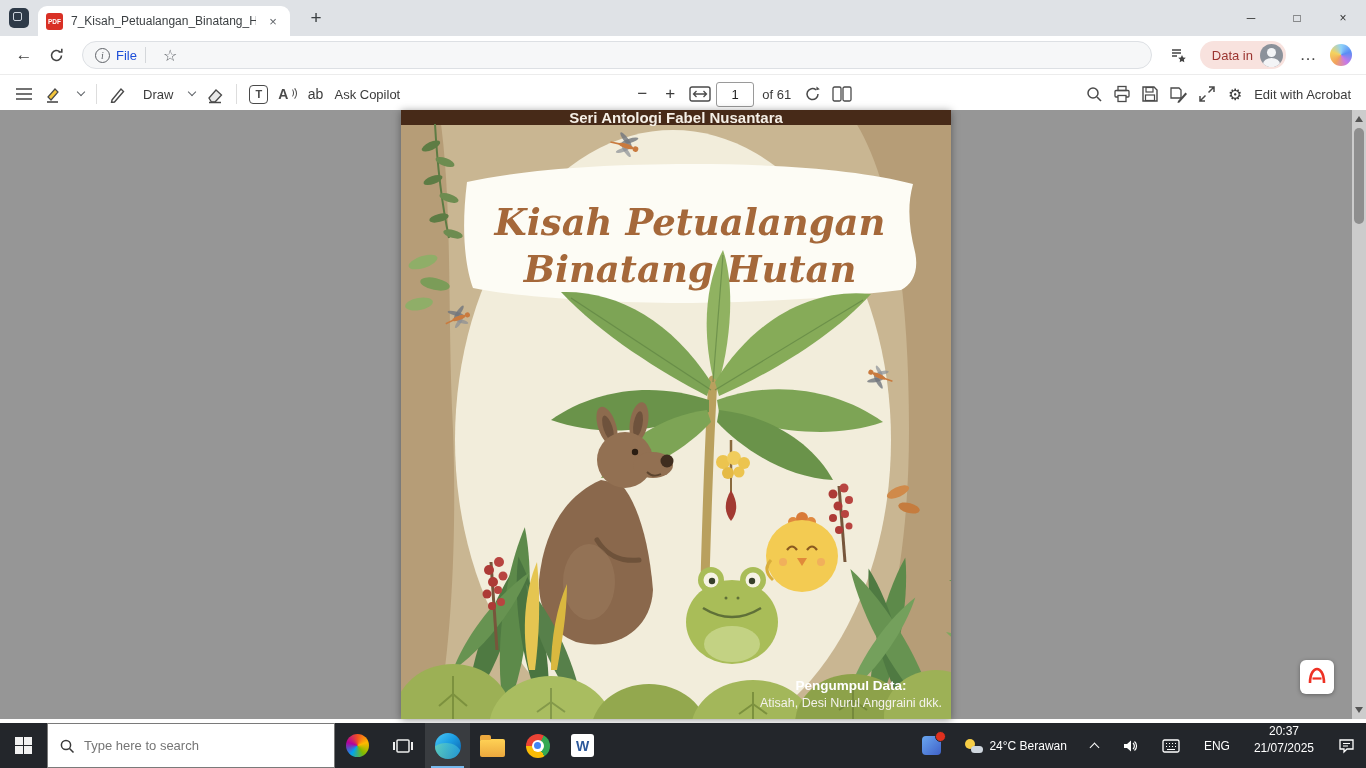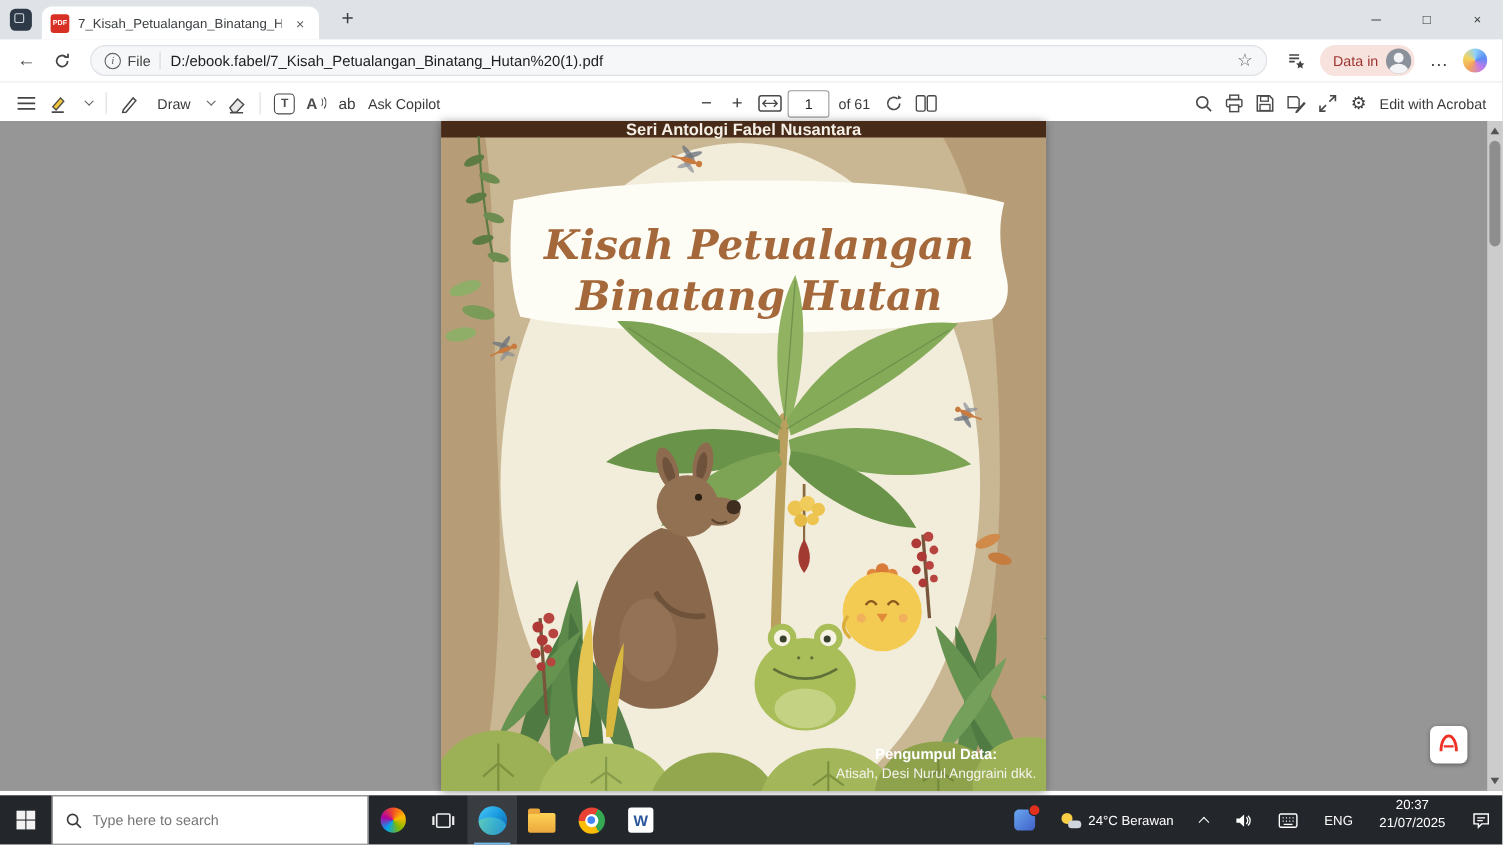--- a/index.html
+++ b/index.html
@@ -16,21 +16,21 @@
   .tab-close { font-size:13px; color:#5f6368; width:18px; height:18px; display:flex; align-items:center; justify-content:center; border-radius:50%; flex:none; }
   .newtab-btn { font-size:19px; color:#3c4043; margin-left:12px; width:28px; height:28px; display:flex; align-items:center; justify-content:center; }
   .win-controls { margin-left:auto; display:flex; height:100%; }
   .win-btn { width:46px; height:100%; display:flex; align-items:center; justify-content:center; font-size:12px; color:#333; }
 
   
   .navbar { position:absolute; top:36px; left:0; width:100%; height:38px; background:#fff; display:flex; align-items:center; padding:0 8px; }
   .nav-icon { width:32px; height:32px; display:flex; align-items:center; justify-content:center; font-size:17px; color:#444; border-radius:50%; flex:none; }
   .address { flex:1; height:28px; background:#f6f7f8; border:1px solid #dde0e4; border-radius:14px; display:flex; align-items:center; padding:0 12px; margin:0 10px; min-width:0; }
   .info-icon { width:15px; height:15px; border:1.3px solid #5f6368; border-radius:50%; font-size:10px; font-style:italic; color:#5f6368; display:flex; align-items:center; justify-content:center; font-family:"Liberation Serif", serif; flex:none; }
-  .scheme-label { font-size:13px; color:#404040; margin:0 8px 0 6px; }
+  .scheme-label { font-size:13px; color:#1d4ed8; margin:0 8px 0 6px; }
   .addr-divider { width:1px; height:16px; background:#d4d7da; margin-right:9px; }
   .url { font-size:13.5px; color:#202124; white-space:nowrap; overflow:hidden; flex:1; }
   .addr-star { font-size:16px; color:#5f6368; margin-left:8px; }
   .signin { height:28px; border-radius:14px; background:#f8e2de; display:flex; align-items:center; padding:0 3px 0 12px; margin:0 6px; }
   .signin-label { font-size:13px; color:#9b3430; margin-right:7px; }
   .avatar { width:23px; height:23px; border-radius:50%; background:#8b919a; position:relative; overflow:hidden; }
   .avatar .head { position:absolute; left:7px; top:4px; width:9px; height:9px; background:#f3f4f6; border-radius:50%; }
   .avatar .body { position:absolute; left:3px; top:14px; width:17px; height:12px; background:#f3f4f6; border-radius:50% 50% 0 0; }
   .copilot-icon { width:22px; height:22px; border-radius:50%; background:conic-gradient(#8fd3f8,#5a8df5,#c779e8,#f2a25c,#f4d35e,#8fd3f8); margin:0 6px; }
 
@@ -115,21 +115,20 @@
     <div class="nav-icon">
       <svg class="tool-svg" width="17" height="17" viewBox="0 0 17 17">
           <path d="M13.5 8.5 a5 5 0 1 1 -1.6 -3.7" fill="none" stroke="#444" stroke-width="1.6"></path>
           <path d="M13.8 1.8 V5 H10.6" fill="none" stroke="#444" stroke-width="1.6"></path>
         </svg>
     </div>
     <div class="address">
       <div class="info-icon">i</div>
       <span class="scheme-label">File</span>
       <div class="addr-divider"></div>
-      <span class="url">D:/ebook.fabel/7_Kisah_Petualangan_Binatang_Hutan%20(1).pdf</span>
       <span class="addr-star">☆</span>
     </div>
     <div class="nav-icon">
       <svg class="tool-svg" width="18" height="18" viewBox="0 0 18 18">
           <path d="M3 4 h9 M3 7 h9 M3 10 h5" stroke="#444" stroke-width="1.5" fill="none"></path>
           <path d="M13 9 l1.2 2.4 2.6 .4 -1.9 1.8 .4 2.6 -2.3 -1.2 -2.3 1.2 .4 -2.6 -1.9 -1.8 2.6 -.4 z" fill="#444"></path>
         </svg>
     </div>
     <div class="signin">
       <span class="signin-label">Data in</span>

